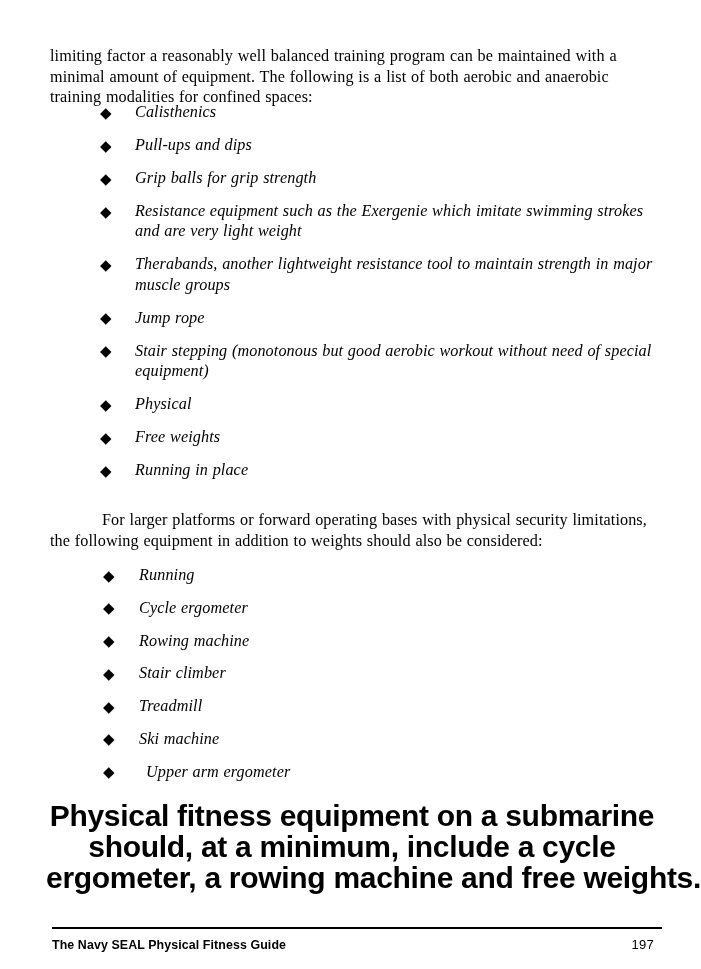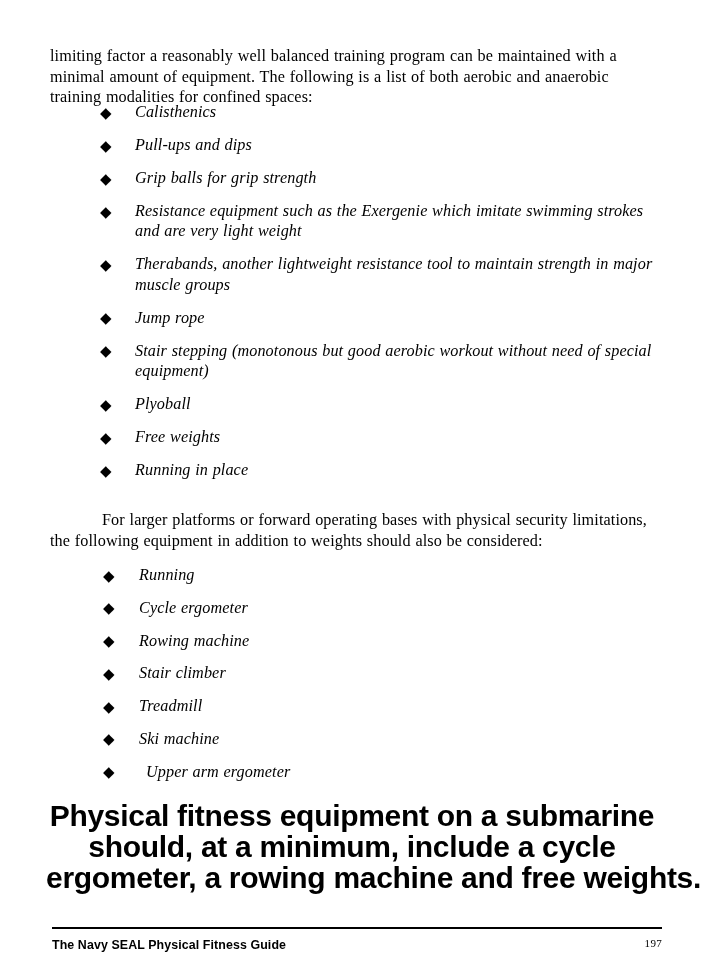--- a/index.html
+++ b/index.html
@@ -131,26 +131,25 @@
     left: 0;
     top: 0;
     font-size: 12.4px;
     font-weight: bold;
     letter-spacing: 0.1px;
     white-space: nowrap;
     text-align: center;
   }
   .footer-page {
     position: absolute;
-    right: 0;
+    right: 8px;
     top: -1px;
-    font-size: 11px;
+    font-size: 13px;
     font-weight: normal;
     letter-spacing: 0.3px;
-    font-family: Liberation Serif, serif;
   }
 </style>
 </head>
 <body>
 
 <div class="page">
 
   <p class="para intro">limiting factor a reasonably well balanced training program can be maintained with a minimal amount of equipment. The following is a list of both aerobic and anaerobic training modalities for confined spaces:</p>
 
   <ul class="list list-one">
@@ -177,21 +176,21 @@
     <li>
       <span class="bullet">◆</span>
       <span class="txt">Jump rope</span>
     </li>
     <li>
       <span class="bullet">◆</span>
       <span class="txt">Stair stepping (monotonous but good aerobic workout without need of special equipment)</span>
     </li>
     <li>
       <span class="bullet">◆</span>
-      <span class="txt">Plyoball</span>
+      <span class="txt">Physical</span>
     </li>
     <li>
       <span class="bullet">◆</span>
       <span class="txt">Free weights</span>
     </li>
     <li>
       <span class="bullet">◆</span>
       <span class="txt">Running in place</span>
     </li>
   </ul>

